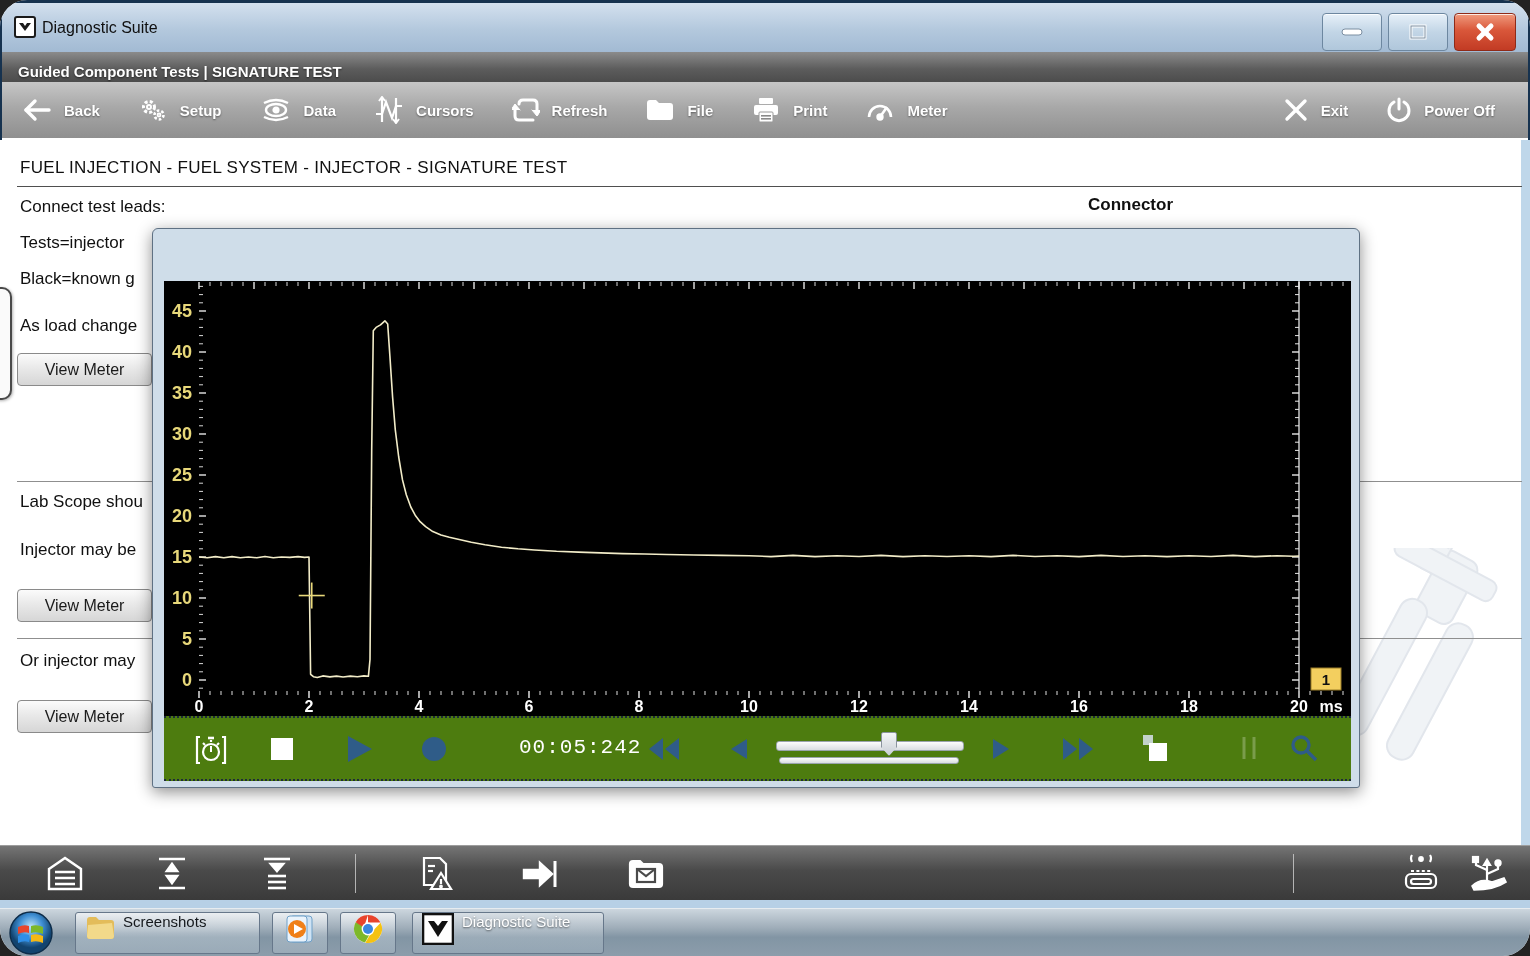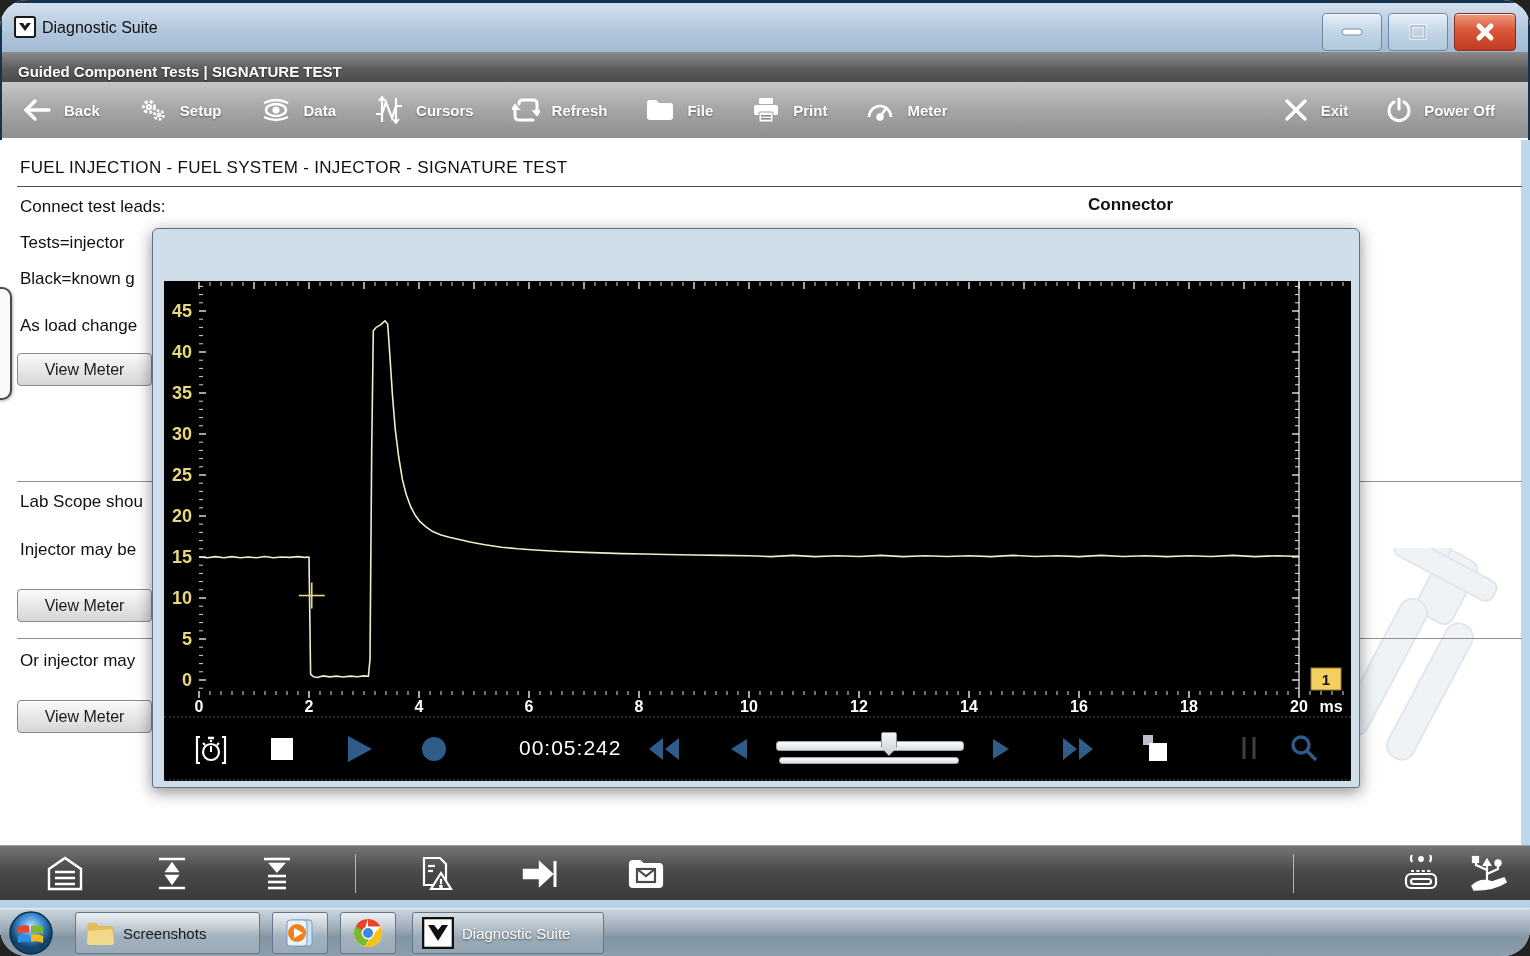--- a/index.html
+++ b/index.html
@@ -56,40 +56,40 @@
          box-shadow:0 4px 16px rgba(0,0,0,.45);}
   .scope-titlebar{left:0;top:0;width:100%;height:52px;border-radius:5px 5px 0 0;
                   background:linear-gradient(#e9f0f8,#c3d4e4 60%,#b2c6d9);}
   .scope-title{left:42px;top:17px;font-size:16px;color:#32424f;}
   .scope-btn{top:9px;height:38px;width:62px;border-radius:4px;border:1px solid #93a9bc;
              background:linear-gradient(#eef4fa,#ccdcea 55%,#bed1e2);
              display:flex;align-items:center;justify-content:center;
              box-shadow:inset 0 1px 0 rgba(255,255,255,.9);}
   .scope-plot-wrap{left:11px;top:52px;width:1187px;height:410px;background:#000;}
   .scope-xaxis-wrap{left:11px;top:462px;width:1187px;height:25px;background:#000;}
-  .scope-controls{left:11px;top:487px;width:1187px;height:65px;background:#000000;
-                  border-top:2px dotted #1d2b3a;border-bottom:2px dotted #1d2b3a;}
+  .scope-controls{left:11px;top:487px;width:1187px;height:65px;background:#4d7c0f;
+                  border-top:2px dotted #1d2b3a;border-bottom:2px dotted #1d2b3a;font-family:Liberation Mono, monospace;}
   .sc-time{color:#fff;font-size:21px;letter-spacing:1px;}
   .slider-track{background:linear-gradient(#fdfdfd,#d9dde1);border-radius:3px;border:1px solid #9aa4ad;}
   .slider-handle{width:16px;height:24px;background:linear-gradient(#f4f6f8,#c9cfd5);
                  border:1px solid #8a949e;border-radius:2px 2px 6px 6px;
                  clip-path:polygon(0 0,100% 0,100% 62%,50% 100%,0 62%);}
 
   
   .bottombar{left:0;top:845px;width:1530px;height:55px;z-index:20;
              background:linear-gradient(#757575,#4a4a4a 45%,#3a3a3a);border-top:1px solid #9d9d9d;}
   .bb-divider{top:8px;width:1px;height:39px;background:#cfcfcf;opacity:.8;}
 
   
   .taskbar{left:0;top:908px;width:1530px;height:48px;z-index:50;
            background:linear-gradient(#ccd6de,#9fadb9 40%,#8295a4 60%,#8c9dab);
            border-top:1px solid #e7ecf0;}
   .task-btn{top:3px;height:42px;border:1px solid #66778a;border-radius:3px;
             background:linear-gradient(rgba(255,255,255,.65),rgba(230,238,244,.35) 50%,rgba(190,205,216,.3));
-            display:flex;align-items:center;gap:8px;padding:0 9px;}
+            display:flex;gap:8px;padding:0 9px;}
   .task-btn.active{background:linear-gradient(rgba(255,255,255,.35),rgba(160,178,192,.45));}
   .task-label{font-size:15px;color:#14181c;white-space:nowrap;}
   .task-label.light{color:#fff;text-shadow:0 1px 2px rgba(0,0,0,.55);}
 </style>
 </head>
 <body>
 
 <div class="screen">
 
   <div class="abs chrome-top"></div>

